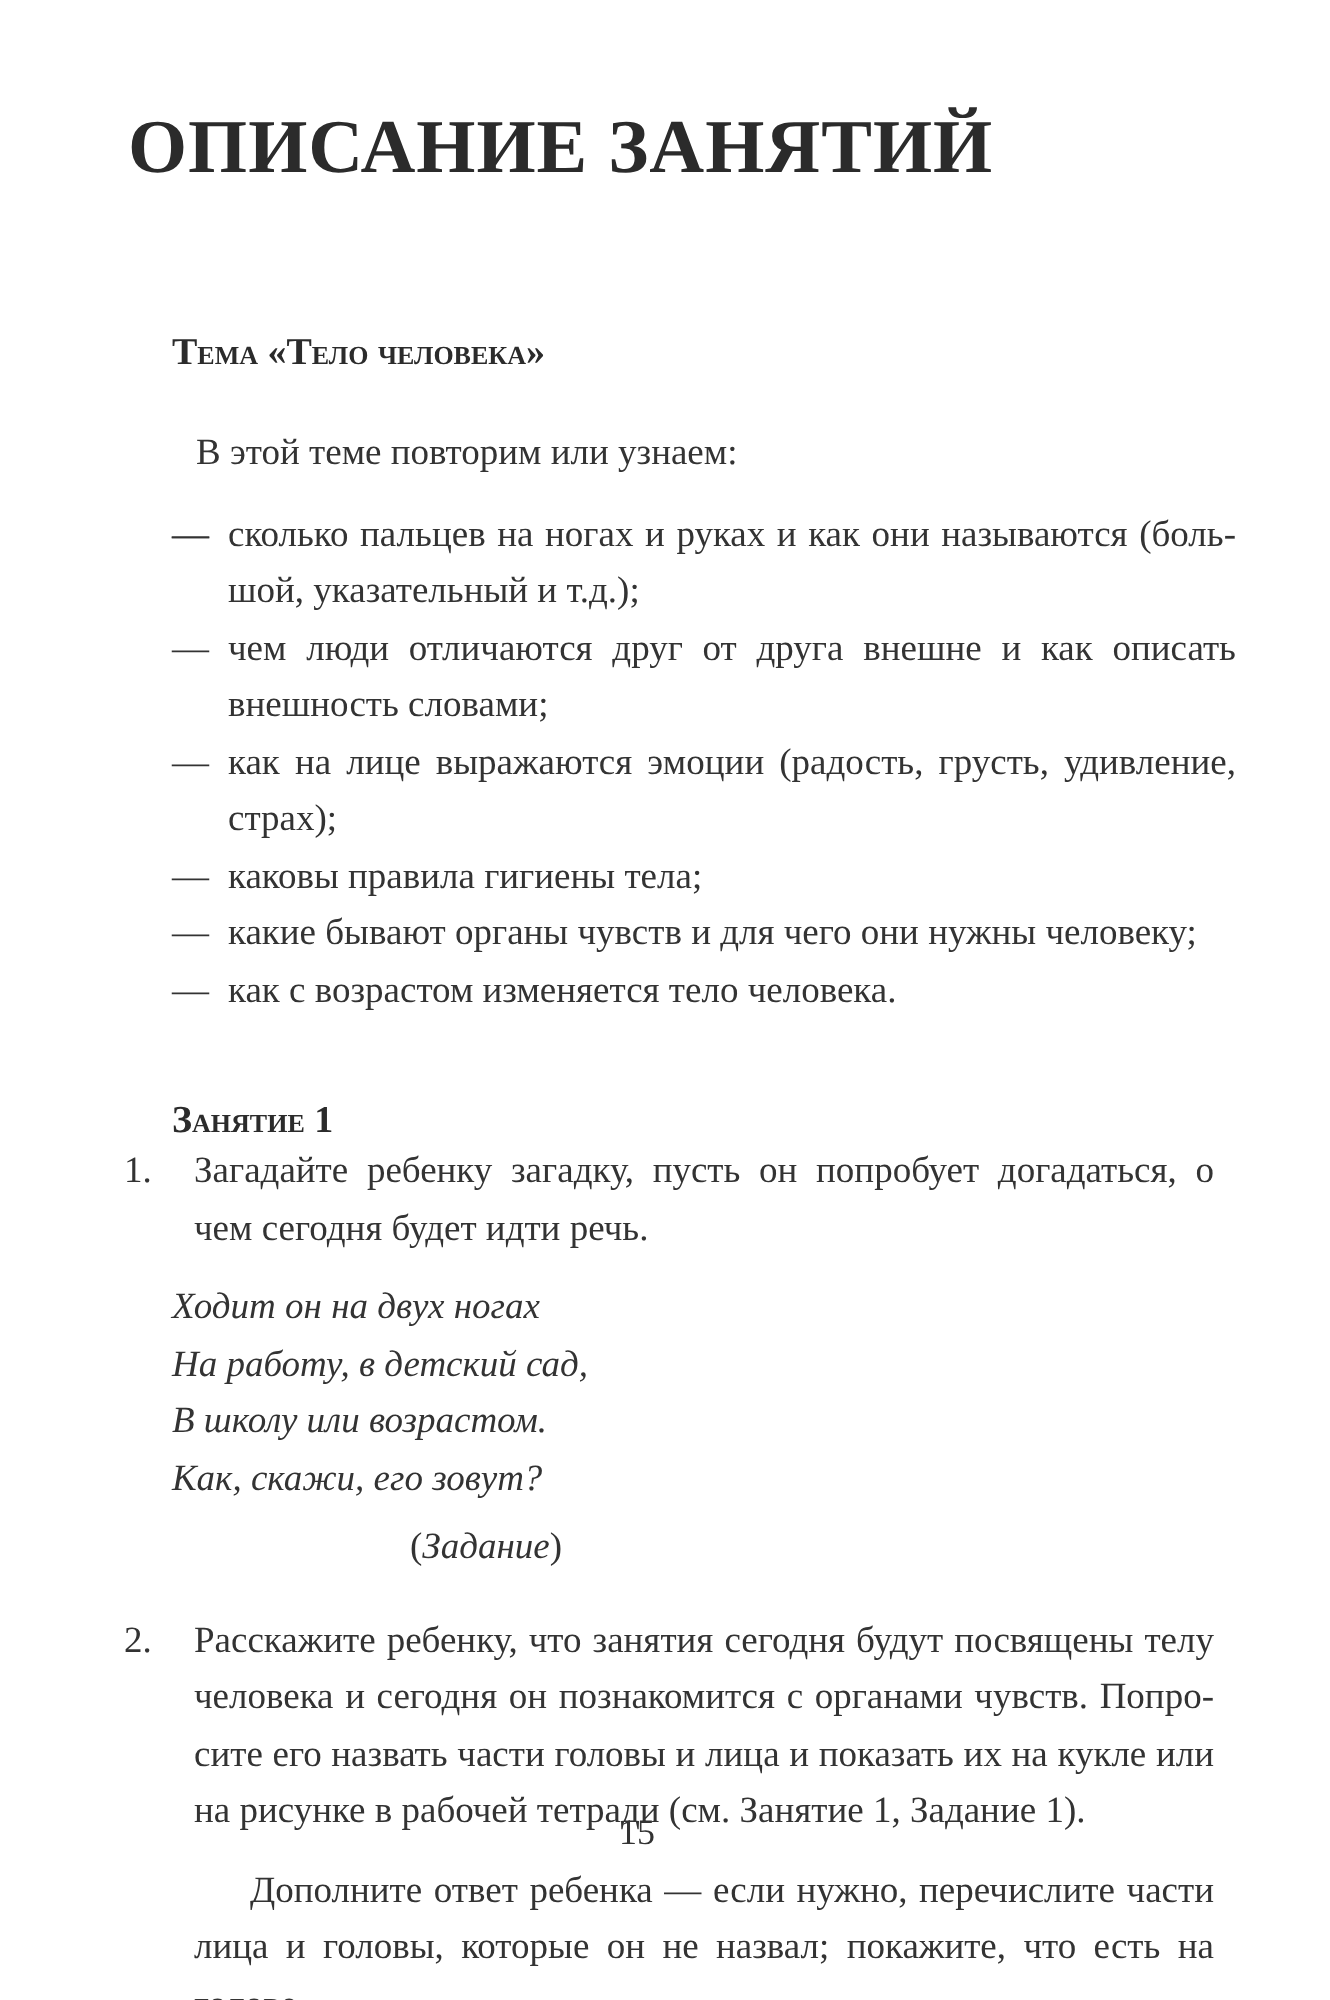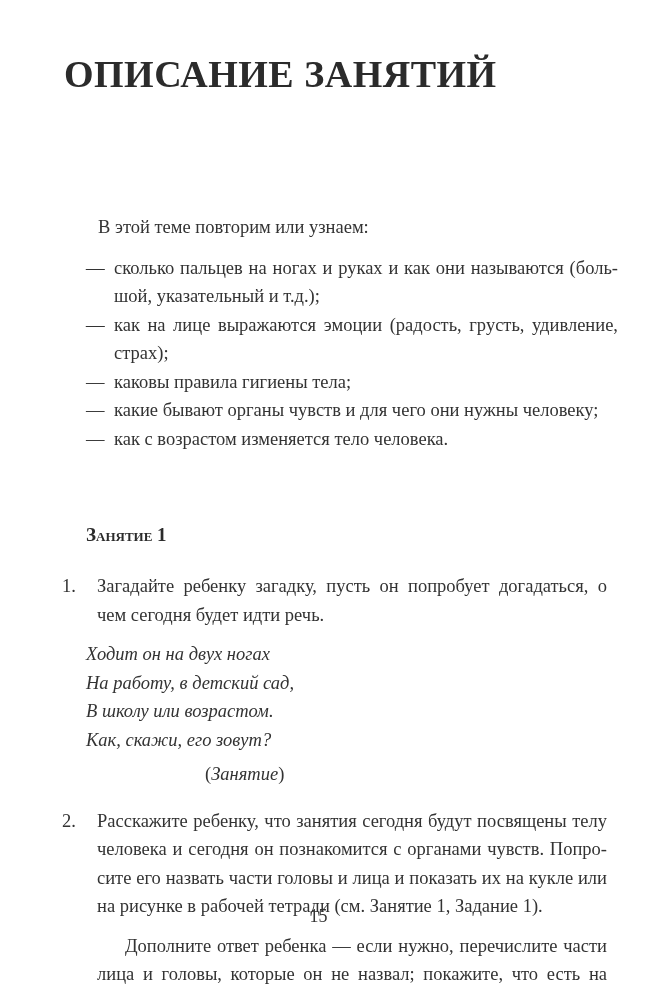--- a/index.html
+++ b/index.html
@@ -113,46 +113,47 @@
       color: #333333;
     }
   </style>
 </head>
 <body>
 
 <div class="page">
 
   <h1 class="chapter-title">ОПИСАНИЕ ЗАНЯТИЙ</h1>
 
+  <h2 class="section-title" style="top:166px;">Тема «Тело человека»</h2>
 
   <div class="body-text" style="top:201px;">
     <p class="intro-line">В этой теме повторим или узнаем:</p>
     <ul class="dash-list">
       <li><span class="dash">—</span></li>
       <li><span class="dash">—</span><span>сколько пальцев на ногах и руках и как они называются (боль-шой, указательный и т.д.);</span></li>
-      <li><span class="dash">—</span></li>
+      <li><span class="dash">—</span><span>чем люди отличаются друг от друга внешне и как описать внешность словами;</span></li>
       <li><span class="dash">—</span><span>как на лице выражаются эмоции (радость, грусть, удивление, страх);</span></li>
       <li><span class="dash">—</span><span>каковы правила гигиены тела;</span></li>
       <li><span class="dash">—</span><span>какие бывают органы чувств и для чего они нужны человеку;</span></li>
       <li><span class="dash">—</span><span>как с возрастом изменяется тело человека.</span></li>
     </ul>
   </div>
 
-  <h2 class="section-title" style="top:524px;">Занятие 1</h2>
+  <h2 class="section-title" style="top:550px;">Занятие 1</h2>
 
   <ol class="num-list" style="top:561px;">
     <li>
       <span class="num">1.</span>
       <p>Загадайте ребенку загадку, пусть он попробует догадаться, о чем сегодня будет идти речь.</p>
       <div class="poem">
         <span class="poem-line">Ходит он на двух ногах</span>
         <span class="poem-line">На работу, в детский сад,</span>
         <span class="poem-line">В школу или возрастом.</span>
         <span class="poem-line">Как, скажи, его зовут?</span>
-        <span class="answer"><span class="paren">(</span><span>Занятие</span><span class="paren">)</span></span>
+        <span class="answer"><span class="paren">(</span><span>Задание</span><span class="paren">)</span></span>
       </div>
     </li>
     <li style="margin-top:18px;">
       <span class="num">2.</span>
       <p>Расскажите ребенку, что занятия сегодня будут посвящены телу человека и сегодня он познакомится с органами чувств. Попро-сите его назвать части головы и лица и показать их на кукле или на рисунке в рабочей тетради (см. Занятие 1, Задание 1).</p>
       <p class="indent-para">Дополните ответ ребенка — если нужно, перечислите части лица и головы, которые он не назвал; покажите, что есть на голове</p>
     </li>
   </ol>
 
   <div class="page-number">15</div>

